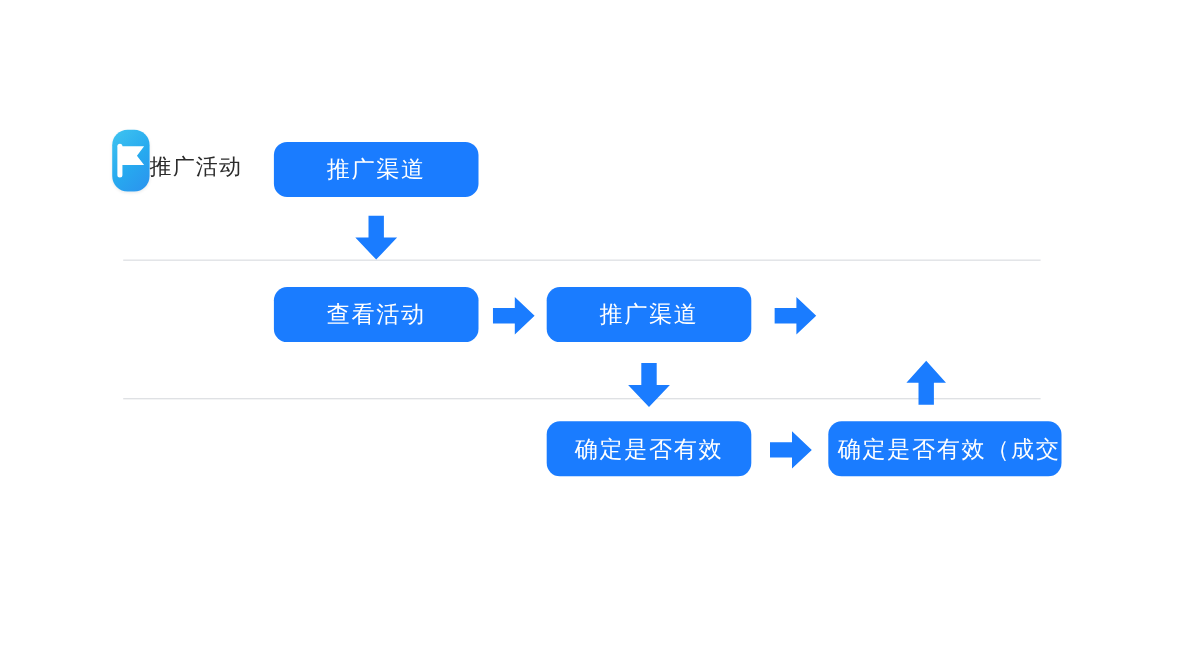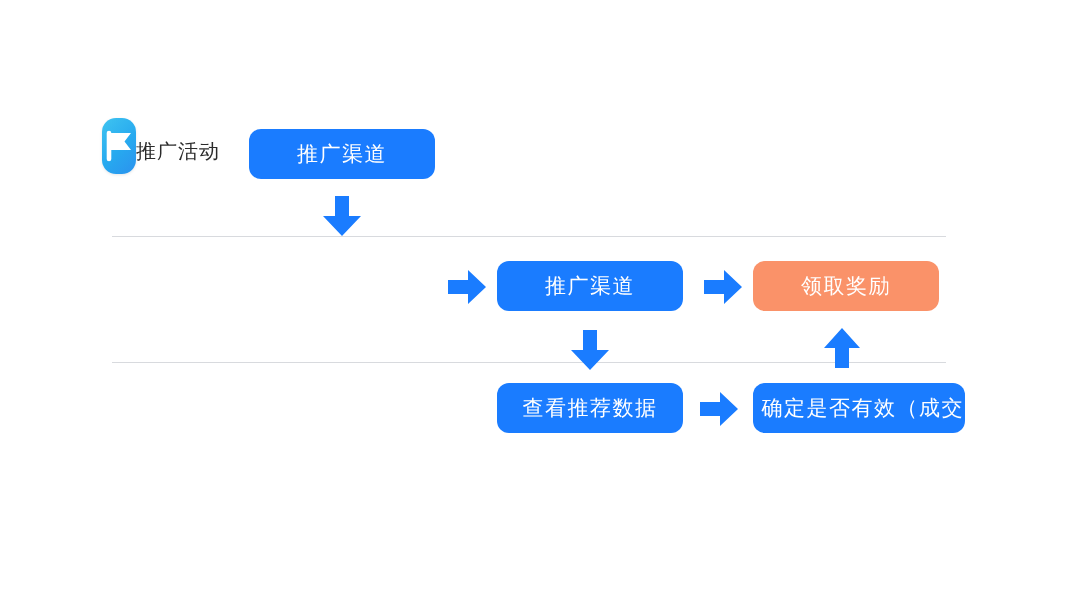--- a/index.html
+++ b/index.html
@@ -110,26 +110,26 @@
         <path d="M7 3 L29 3 L22.5 11.5 L29 20 L7 20 Z" fill="#ffffff"></path>
       </svg>
     </div>
     <div class="role-label">推广活动</div>
   </div>
 
 
 
   <div class="box blue box-promo-channel">推广渠道</div>
 
+  <div class="box blue box-view-activity">查看活动</div>
 
   <div class="box blue box-refer-client">推广渠道</div>
 
-  <div class="box orange box-claim-reward">领取奖励</div>
 
-  <div class="box blue box-view-data">查看推荐数据</div>
+  <div class="box blue box-view-data">确定是否有效</div>
 
   <div class="box blue box-confirm-valid">确定是否有效（成交）</div>
 
   <div class="arrow arrow-down-1">
     <svg width="44" height="42" viewBox="0 0 44 42" aria-hidden="true">
       <path d="M15 0 H29 V20 H41 L22 40 L3 20 H15 Z" fill="#1a7cff"></path>
     </svg>
   </div>
 
   <div class="arrow arrow-right-1">

